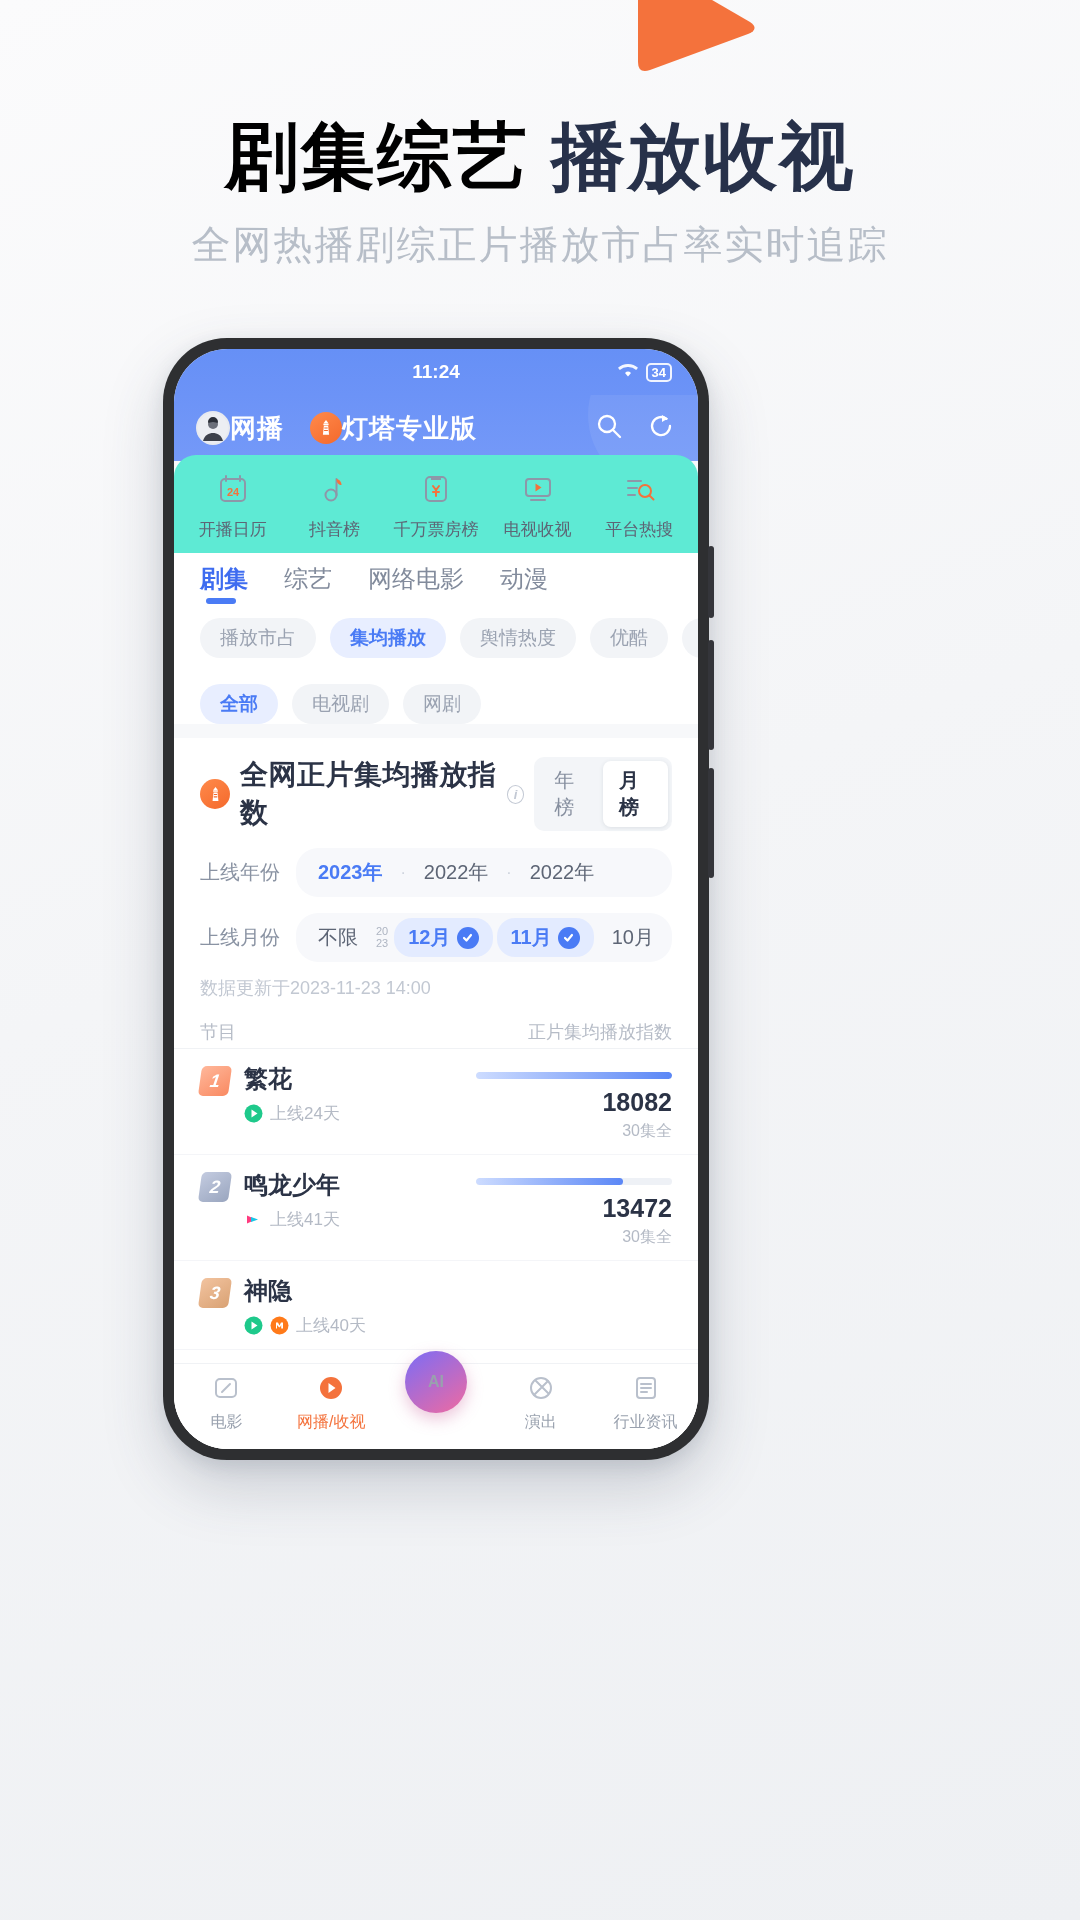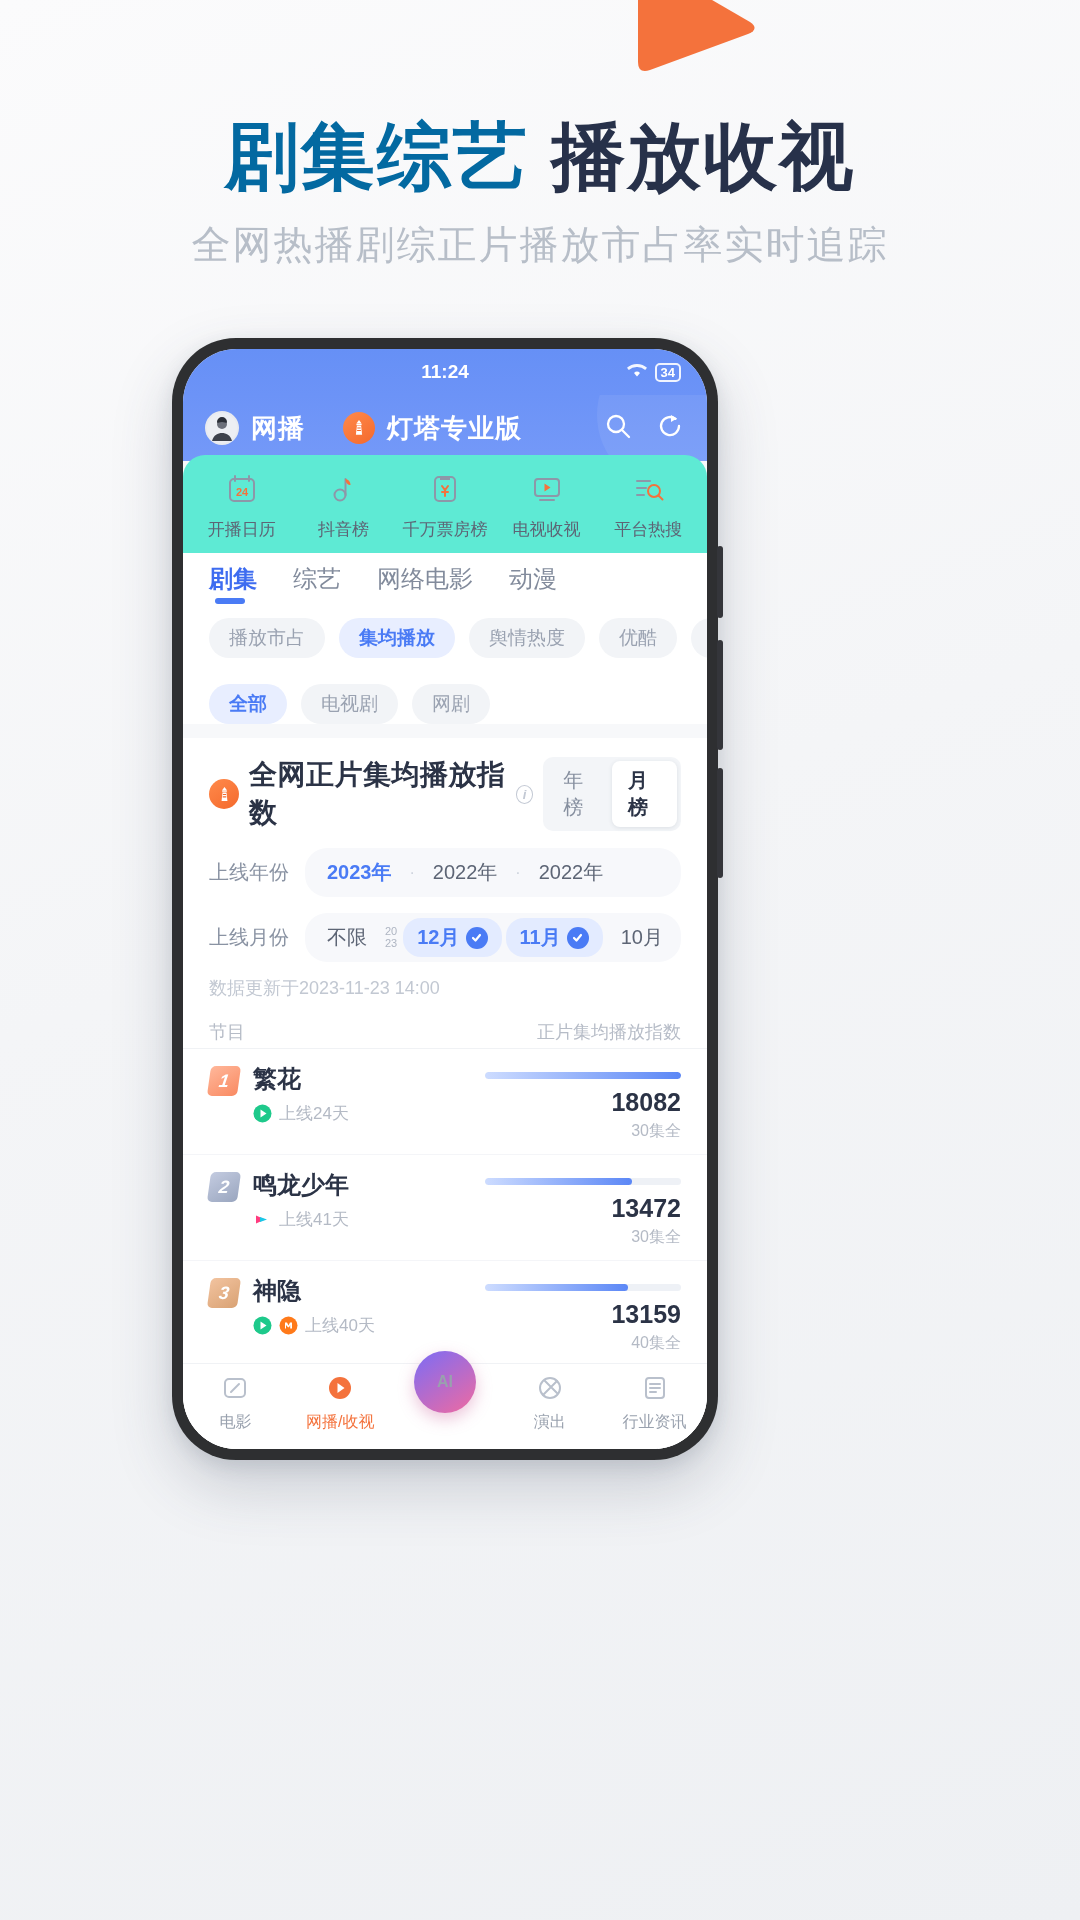--- a/index.html
+++ b/index.html
@@ -9,30 +9,30 @@
     background:linear-gradient(160deg,#fbfbfc 0%,#f4f5f7 45%,#eef0f3 100%);
     position:relative; overflow:hidden;
   }
 
   
   .promo-logo { position:absolute; top:0; left:630px; width:140px; height:95px; }
   .promo-title {
     position:absolute; top:108px; left:0; width:1080px; text-align:center;
     font-size:74px; font-weight:700; letter-spacing:2px; white-space:nowrap;
   }
-  .promo-title .orange { color:#0369a1; }
+  .promo-title .orange { color:#000000; }
   .promo-title .dark   { color:#27314a; }
   .promo-sub {
     position:absolute; top:218px; left:0; width:1080px; text-align:center;
     font-size:39px; color:#b7bec8; letter-spacing:2px; font-weight:400;
   }
 
   
   .phone {
-    position:absolute; left:172px; top:338px; width:546px; height:1122px;
+    position:absolute; left:163px; top:338px; width:546px; height:1122px;
     background:#2e2f31; border-radius:64px;
     box-shadow:0 26px 60px rgba(60,70,90,.22), 0 6px 18px rgba(60,70,90,.12);
     padding:11px;
   }
   .phone:before,.phone:after{
     content:""; position:absolute; right:-5px; width:6px; border-radius:4px;
     background:#34353a;
   }
   .phone:before{ top:208px; height:72px; }
   .phone:after { top:302px; height:110px; }
@@ -50,21 +50,21 @@
     display:flex; align-items:center; justify-content:center; position:relative;
     color:#fff; font-size:19px; font-weight:600;
   }
   .sb-right{ position:absolute; right:26px; top:12px; display:flex; align-items:center; gap:7px;}
   .batt{ border:2px solid rgba(255,255,255,.9); border-radius:5px; padding:1px 4px;
     font-size:13px; font-weight:700; line-height:1; color:#fff; }
 
   
   .appbar{
     background:linear-gradient(180deg,#6c93f7,#7499f8);
-    height:66px; display:flex; align-items:center; padding:0 22px; gap:12px;
+    height:66px; display:flex; align-items:center; padding:0 22px; 
     position:relative; overflow:hidden;
   }
   .appbar:after{
     content:""; position:absolute; right:-40px; top:-55px; width:150px; height:150px;
     border-radius:50%; background:rgba(255,255,255,.07);
   }
   .avatar{
     width:34px;height:34px;border-radius:50%;background:#e8eaef;
     display:flex;align-items:center;justify-content:center;flex:none;
   }
@@ -440,27 +440,20 @@
           </span>
           <span class="plat">
             <svg width="19" height="19" viewBox="0 0 19 19">
                 <circle cx="9.5" cy="9.5" r="9" fill="#ff7a1a"></circle>
                 <path d="M6 6.5h2l1.5 3 1.5-3h2v6h-1.8V9l-1.2 2.3h-1L7 9v3.5H6z" fill="#fff"></path>
               </svg>
           </span>
           <span class="txt">上线40天</span>
         </div>
       </div>
-      <div class="r-right">
-        <div class="bar-wrap">
-            <div class="bar" style="width:73%"></div>
-          </div>
-        <div class="r-val">13159</div>
-        <div class="r-sub">40集全</div>
-      </div>
     </div>
 
     <div class="row">
       <div class="rank plain">4</div>
       <div class="r-main">
         <div class="r-title">三大队</div>
         <div class="r-meta">
           <span class="plat">
             <svg width="19" height="19" viewBox="0 0 19 19">
                 <rect width="19" height="19" rx="4" fill="#00be06"></rect>

